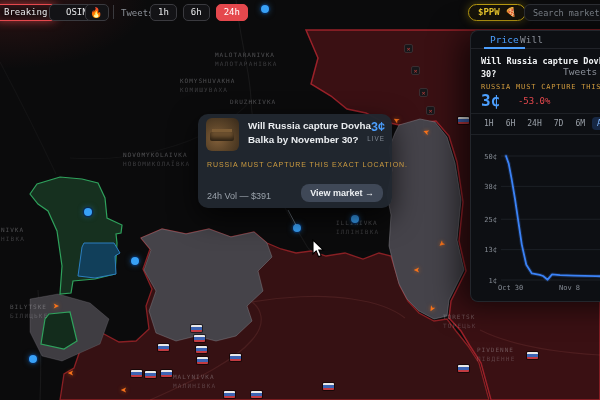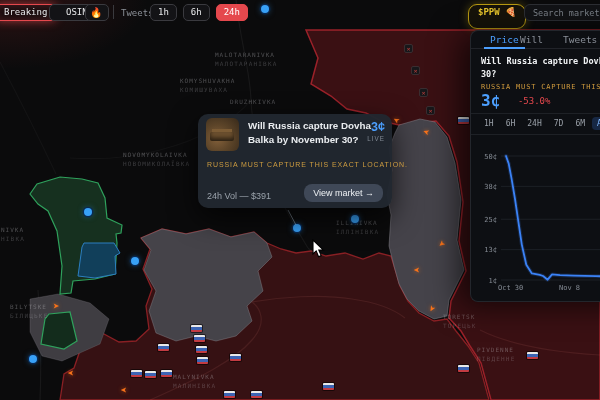--- a/index.html
+++ b/index.html
@@ -30,21 +30,21 @@
   #btn-breaking{left:-5px;border-color:#e5484d;background:#1d0f11;
         box-shadow:0 0 10px rgba(229,72,77,.65), inset 0 0 6px rgba(229,72,77,.25);}
   #btn-osint{left:49px;padding-left:16px;}
   #btn-fire{left:85px;width:24px;padding:0;text-align:center;font-size:10px;}
   .separator{position:absolute;left:113px;top:5px;width:1px;height:14px;background:#3a3a3e;}
   .tweets-label{position:absolute;left:121px;top:8px;font-size:9px;color:#8a8f96;}
   #ranges{position:absolute;left:150px;top:4px;display:flex;}
   .range{height:17px;line-height:15px;padding:0 7px;margin-right:6px;font-size:9px;border-radius:5px;
          color:#e8e9eb;background:#131316;border:1px solid #3a3a3f;}
   .range.active{background:#e5484d;border-color:#e5484d;color:#fff;}
-  .ticker{position:absolute;left:468px;top:4px;height:25px;line-height:15px;padding:0 9px;
+  .ticker{position:absolute;left:468px;top:4px;height:17px;line-height:15px;padding:0 9px;
           border-radius:9px;border:1px solid #b89a12;background:#16130a;color:#ecc92d;
           font-size:9px;font-weight:bold;box-shadow:0 0 10px rgba(212,180,20,.35);}
   .search{position:absolute;left:524px;top:4px;width:110px;height:17px;background:#121316;
           border:1px solid #2c2e33;border-radius:6px;color:#c7ccd1;font-size:8.5px;padding:0 8px;
           font-family:"DejaVu Sans Mono",monospace;outline:none;}
   .search::placeholder{color:#7c828a;}
 
   
   .card{position:absolute;left:198px;top:114px;width:194px;height:94px;border-radius:10px;
         background:rgba(33,39,48,.97);box-shadow:0 10px 28px rgba(0,0,0,.7);
@@ -54,21 +54,21 @@
   .card-thumb:after{content:"";position:absolute;left:4px;top:14px;width:24px;height:9px;border-radius:2px;
         background:#6b4f2e;box-shadow:0 -5px 0 -2px #7c5c35, inset 0 -3px 4px rgba(0,0,0,.6);}
   .card-title{position:absolute;left:50px;top:5px;width:132px;font-size:9.8px;font-weight:bold;
         color:#e9ecef;line-height:1.45;}
   .card-price{position:absolute;right:7px;top:6px;font-size:12.5px;font-weight:bold;color:#4c9ffe;}
   .card-live{position:absolute;right:7px;top:21px;font-size:6.3px;letter-spacing:1px;color:#838b95;}
   .card-constraint{position:absolute;left:9px;top:47px;font-size:7px;letter-spacing:.9px;
         color:#cd9c40;white-space:nowrap;}
   .card-vol{position:absolute;left:9px;top:77px;font-size:9px;color:#9aa2ab;}
   .card-cta{position:absolute;right:9px;top:70px;padding:4px 9px;background:#3f4857;border-radius:8px;
-        font-size:9px;font-weight:normal;color:#edf0f3;}
+        font-size:9px;font-weight:bold;color:#edf0f3;}
 
   
   .panel{position:absolute;left:470px;top:30px;width:260px;height:272px;background:#0d0f13;
          border:1px solid #23262c;border-right:none;border-radius:8px 0 0 8px;
          box-shadow:-10px 4px 30px rgba(0,0,0,.65);overflow:hidden;}
   .tabs{position:absolute;left:0;top:0;right:0;height:18px;border-bottom:1px solid #212329;}
   .tab{position:absolute;top:3px;font-size:9.5px;color:#8a8f98;}
   .tab.active{color:#4c9ffe;}
   .tab.active:after{content:"";position:absolute;left:-6px;right:-6px;bottom:-4px;height:2px;background:#4c9ffe;}
   .ptitle{position:absolute;left:10px;top:24px;width:224px;font-size:8.5px;font-weight:bold;
@@ -192,21 +192,21 @@
       <div class="range">6h</div>
       <div class="range active">24h</div>
     </div>
   <div class="ticker"><span>$PPW</span> <span>🍕</span></div>
   <input class="search" placeholder="Search markets..." style="">
 
   <div class="panel">
     <div class="tabs" id="panel-tabs">
         <div class="tab active" style="left: 19px;">Price</div>
         <div class="tab" style="left: 49px;">Will</div>
-        <div class="tab" style="left: 92px;">Tweets</div>
+        <div class="tab" style="left: 92px; margin-top: 32px;">Tweets</div>
       </div>
     <div class="ptitle">Will Russia capture Dovha Balka by November 30?</div>
     <div class="pconstraint">RUSSIA MUST CAPTURE THIS EXACT LOCATION.</div>
     <div class="prow">
       <span class="pprice">3¢</span>
       <span class="pchange">-53.0%</span>
     </div>
     <div class="pdiv d1"></div>
     <div class="tfs" id="panel-timeframes">
         <div class="tf">1H</div>

